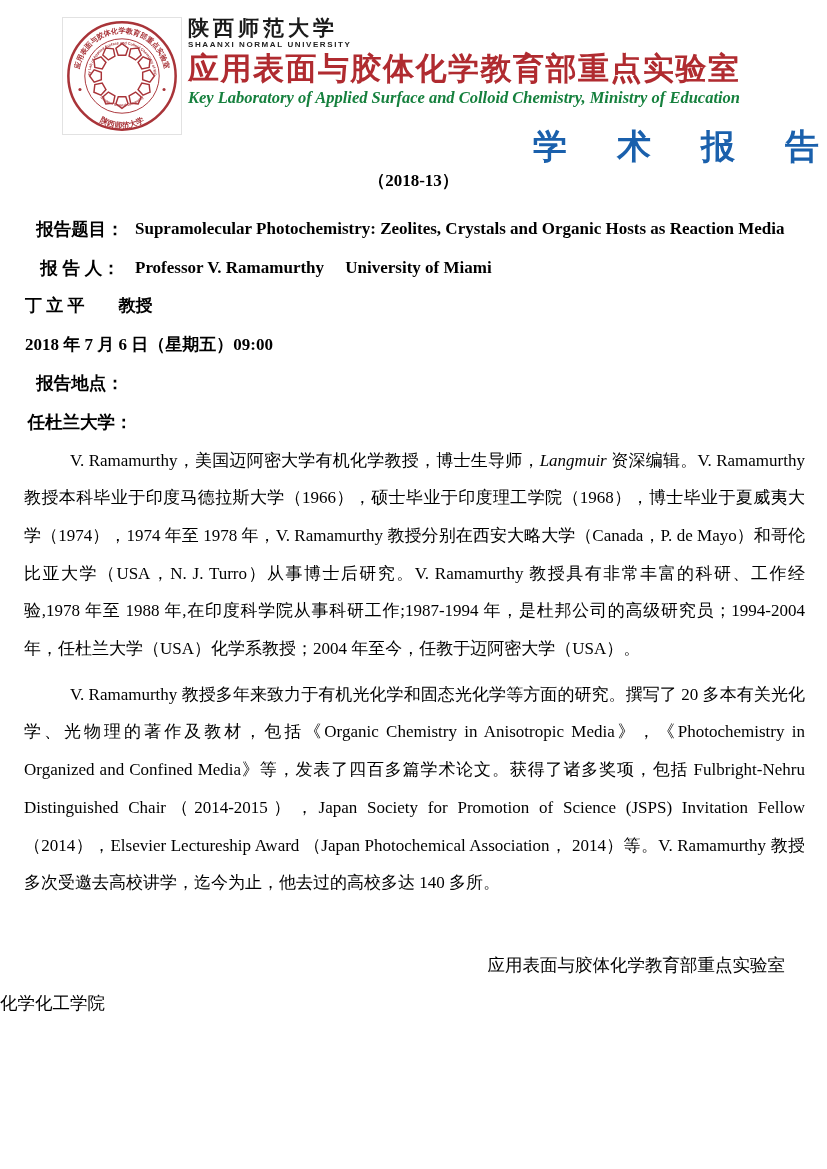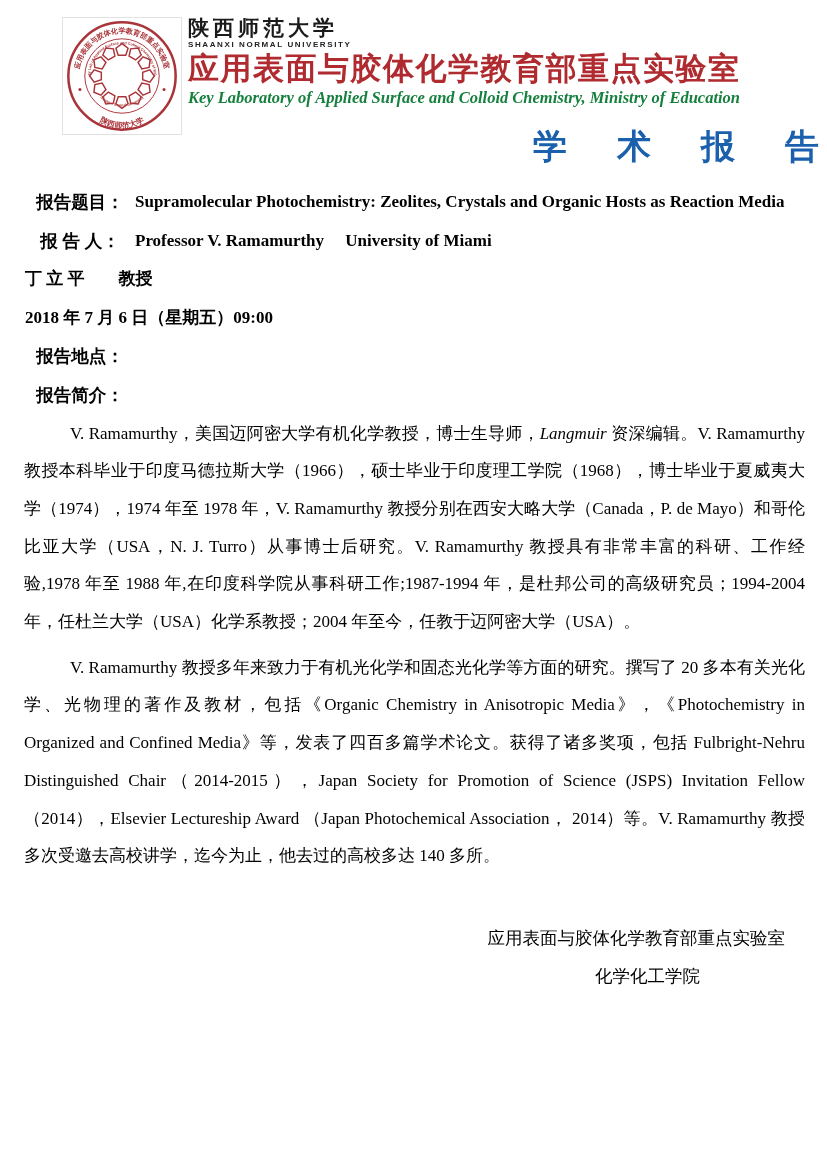--- a/index.html
+++ b/index.html
@@ -83,21 +83,21 @@
     font-size:17px;line-height:37.7px;
     text-align:justify;
     text-indent:2.7em;
   }
   .bio p + p{margin-top:8px;}
   .bio i{font-style:italic;}
 
   
   .signature{margin-top:44px;font-size:17.5px;line-height:38px;}
   .sig-line1{text-align:right;padding-right:42px;}
-  .sig-line2{text-align:right;padding-right:127px;}
+  .sig-line2{padding-right:127px;}
 
   
   .seal-ring-cn{font-family:"Liberation Sans","DejaVu Sans",sans-serif;font-weight:700;}
   .seal-ring-en{font-family:"Liberation Sans","DejaVu Sans",sans-serif;font-weight:700;}
 </style>
 </head>
 <body>
 
 <div class="page">
 
@@ -152,41 +152,42 @@
 
     <div class="header-text">
       <div class="uni-cn">陕西师范大学</div>
       <div class="uni-en">SHAANXI NORMAL UNIVERSITY</div>
       <div class="lab-cn">应用表面与胶体化学教育部重点实验室</div>
       <div class="lab-en">Key Laboratory of Applied Surface and Colloid Chemistry, Ministry of Education</div>
     </div>
   </div>
 
   <div class="doc-title">学　术　报　告</div>
+  <div class="doc-number">（2018-13）</div>
 
   <div class="fields">
     <div class="field-row">
       <div class="field-label">报告题目：</div>
       <div class="field-value">Supramolecular Photochemistry: Zeolites, Crystals and Organic Hosts as Reaction Media</div>
     </div>
     <div class="field-row">
       <div class="field-label">报 告 人：</div>
       <div class="field-value">Professor V. Ramamurthy　 University of Miami</div>
     </div>
     <div class="field-row">
       <div class="field-value">丁 立 平　　教授</div>
     </div>
     <div class="field-row">
       <div class="field-value">2018 年 7 月 6 日（星期五）09:00</div>
     </div>
     <div class="field-row">
       <div class="field-label">报告地点：</div>
     </div>
     <div class="field-row">
-      <div class="field-label">报告简介：</div>
+      <div class="field-label">任杜兰大学：</div>
       <div class="field-value"></div>
     </div>
   </div>
 
   <div class="bio">
     <p><span>V. Ramamurthy，美国迈阿密大学有机化学教授，博士生导师，</span><i>Langmuir</i><span> 资深编辑。V. Ramamurthy 教授本科毕业于印度马德拉斯大学（1966），硕士毕业于印度理工学院（1968），博士毕业于夏威夷大学（1974），1974 年至 1978 年，V. Ramamurthy 教授分别在西安大略大学（Canada，P. de Mayo）和哥伦比亚大学（USA，N. J. Turro）从事博士后研究。V. Ramamurthy 教授具有非常丰富的科研、工作经验,1978 年至 1988 年,在印度科学院从事科研工作;1987-1994 年，是杜邦公司的高级研究员；1994-2004 年，任杜兰大学（USA）化学系教授；2004 年至今，任教于迈阿密大学（USA）。</span></p>
     <p>V. Ramamurthy 教授多年来致力于有机光化学和固态光化学等方面的研究。撰写了 20 多本有关光化学、光物理的著作及教材，包括《Organic Chemistry in Anisotropic Media》，《Photochemistry in Organized and Confined Media》等，发表了四百多篇学术论文。获得了诸多奖项，包括 Fulbright-Nehru Distinguished Chair（2014-2015），Japan Society for Promotion of Science (JSPS) Invitation Fellow（2014），Elsevier Lectureship Award （Japan Photochemical Association， 2014）等。V. Ramamurthy 教授多次受邀去高校讲学，迄今为止，他去过的高校多达 140 多所。</p>
   </div>
 
   <div class="signature">

